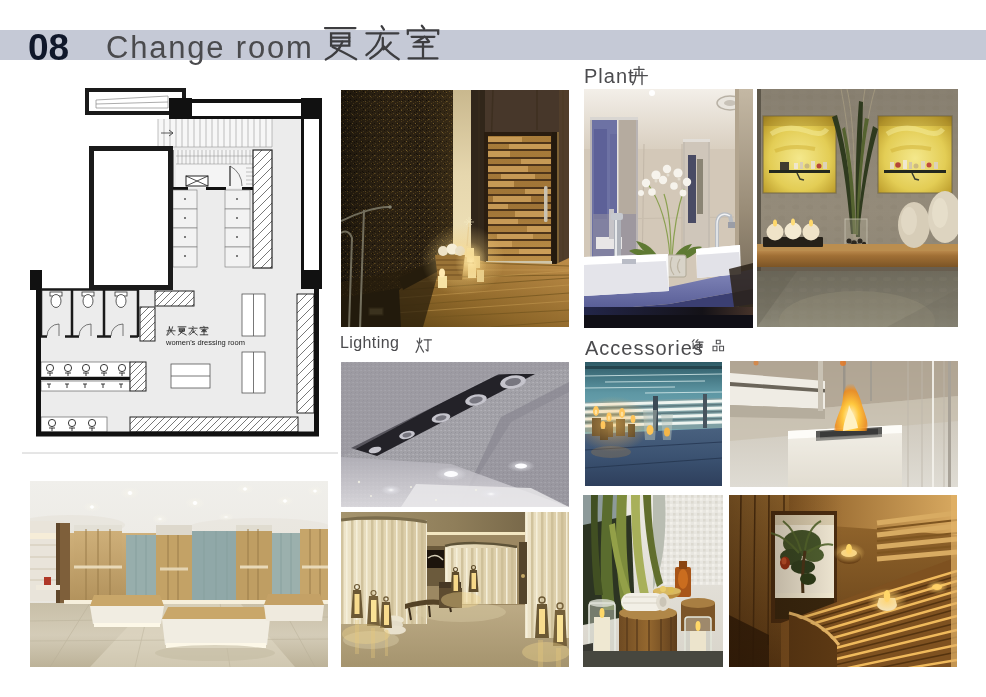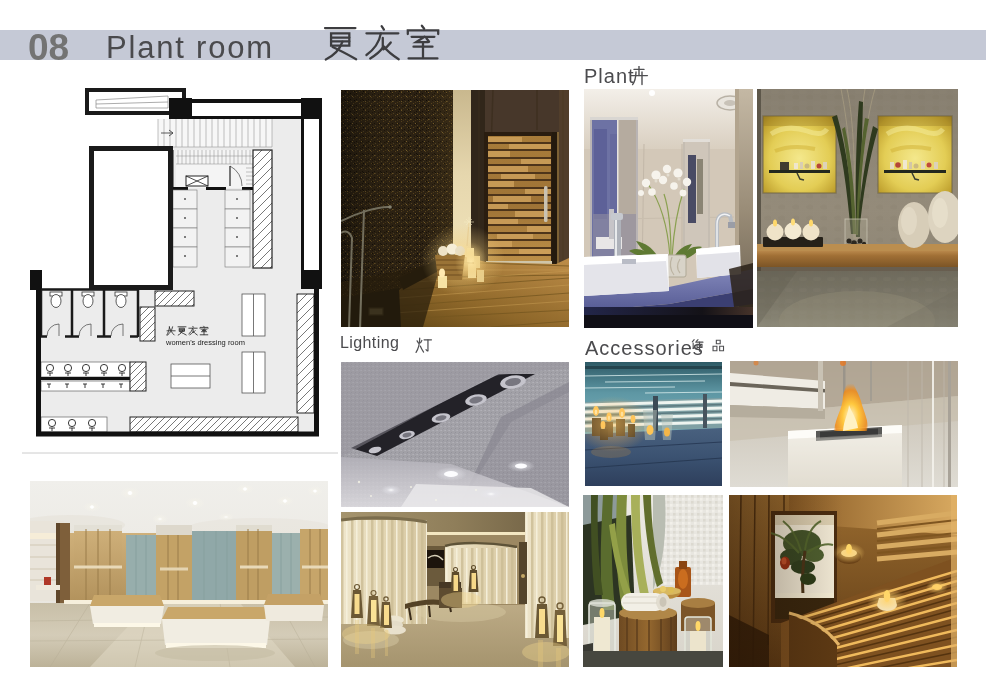--- a/index.html
+++ b/index.html
@@ -66,22 +66,22 @@
         <path d="M69,22 V88"></path>
 </g>
 <g id="g_pin" fill="none">
 <path d="M36,8 H64 V34 H36 Z"></path>
         <path d="M12,52 H40 V84 H12 Z"></path>
         <path d="M60,52 H88 V84 H60 Z"></path>
 </g>
 </defs>
 </svg>
 <div class="abs" style="left:0;top:30px;width:986px;height:29.5px;background:#c5c9d6"></div>
-<div class="abs" style="left:28px;top:27px;width:300px;height:40px;font-size:37px;font-weight:bold;color:#737373">08</div>
-<div class="abs" style="left:106px;top:30px;width:300px;height:40px;font-size:31px;color:#4a4a4d;letter-spacing:1.8px">Plant room</div>
+<div class="abs" style="left:28px;top:27px;width:300px;height:40px;font-size:37px;font-weight:bold;color:#0f172a">08</div>
+<div class="abs" style="left:106px;top:30px;width:300px;height:40px;font-size:31px;color:#4a4a4d;letter-spacing:1.8px">Change room</div>
 <svg class="abs" style="left:318px;top:22px" width="132" height="44" viewBox="0 0 132 44">
 <g stroke="#3d3d40" stroke-width="6" color="#3d3d40">
 <use href="#g_geng" transform="translate(3.2,3) scale(0.38)"></use>
 <use href="#g_yi" transform="translate(45.4,3) scale(0.38)"></use>
 <use href="#g_shi4" transform="translate(86,3) scale(0.38)"></use>
 </g>
 </svg>
 
 <div class="lbl" style="left:584px;top:65px;font-size:20px">Plant</div>
 <svg class="abs" style="left:629px;top:66px" width="20" height="20" viewBox="0 0 100 100">

